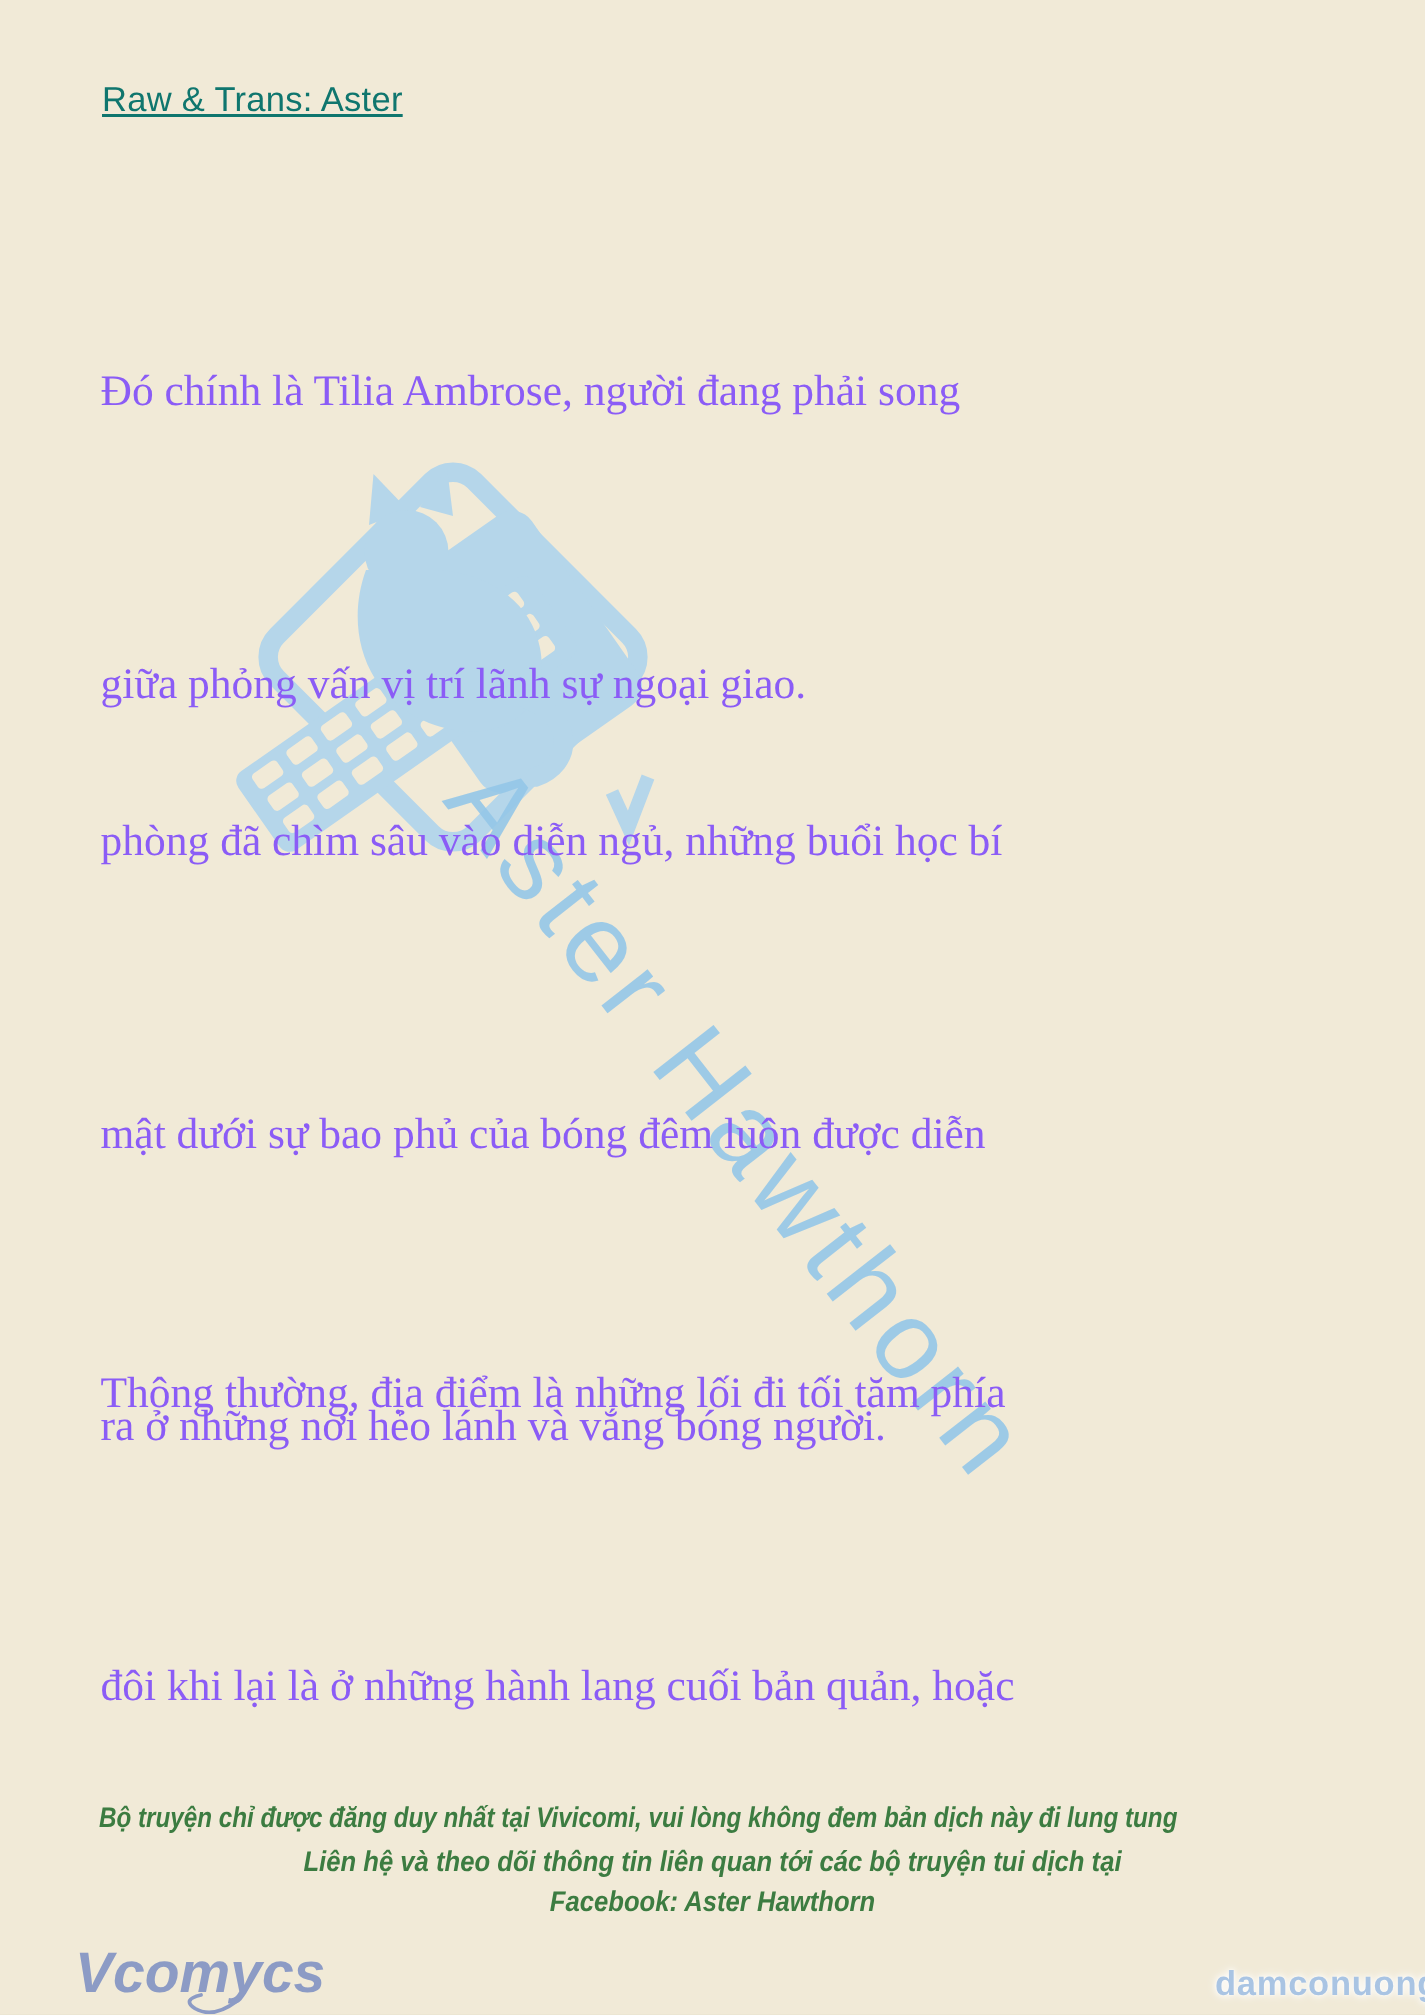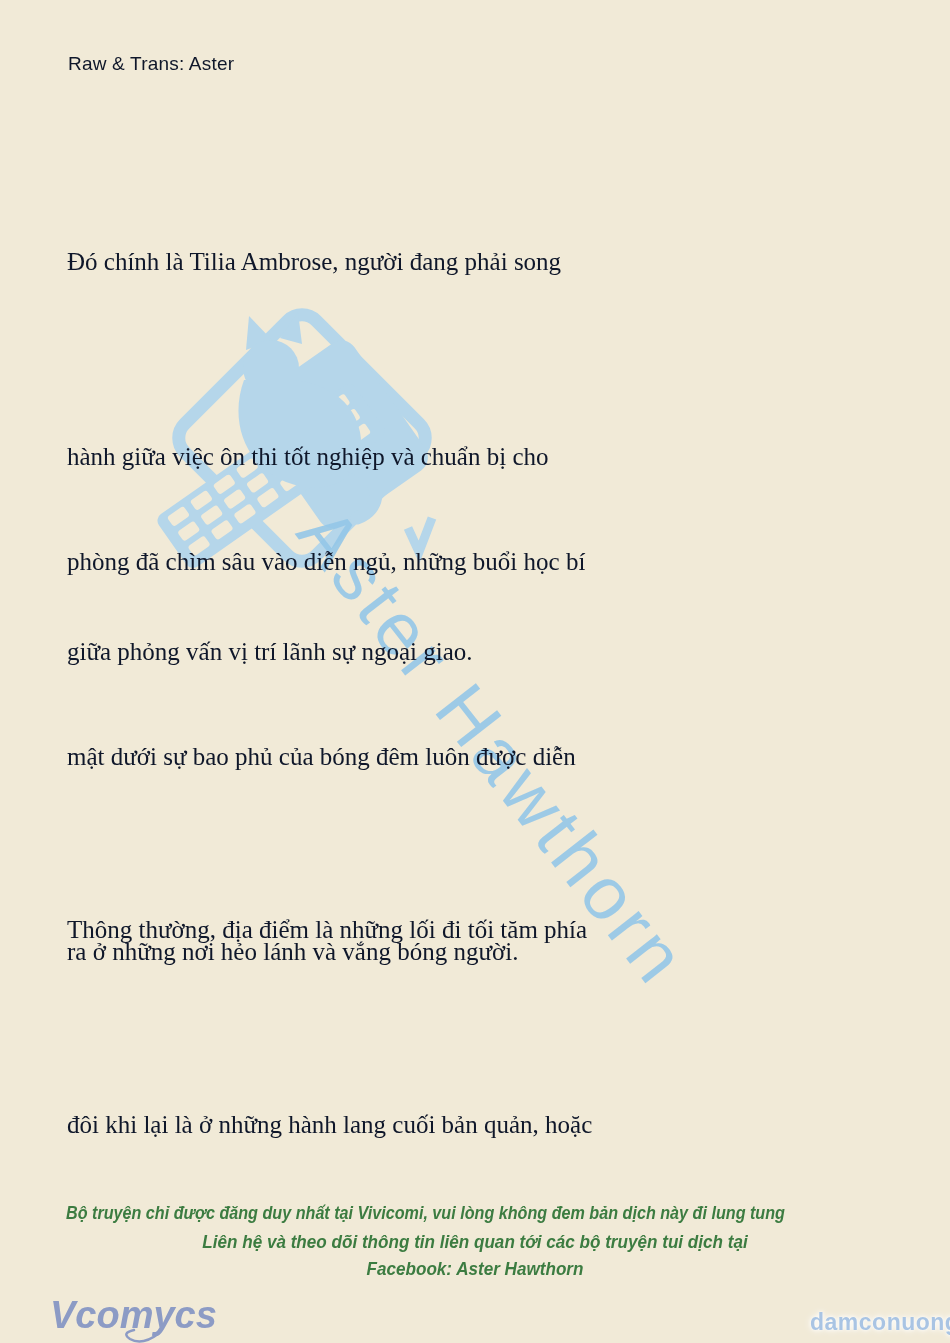--- a/index.html
+++ b/index.html
@@ -18,26 +18,26 @@
     transform:rotate(52deg);transform-origin:0 0;
     font-size:74px;font-weight:500;letter-spacing:5px;
     color:rgba(148,198,232,0.9);
     white-space:nowrap;
     font-family:"Liberation Sans", sans-serif;
   }
   
   .txt-layer{position:absolute;inset:0;z-index:3;}
   .credit{
     position:absolute;left:68px;top:53px;
-    font-size:19px;color:#0f172a;letter-spacing:0.2px;
+    font-size:23px;color:#0f766e;letter-spacing:0.2px;text-decoration:underline;
   }
   .para{
     position:absolute;left:67px;
     font-family:"Liberation Serif","DejaVu Serif",serif;
-    font-size:25px;line-height:65px;color:#0f172a;
+    font-size:29px;line-height:65px;color:#8b5cf6;
     white-space:pre;
   }
   .para .pline{height:65px;}
   #para-1{top:99px;}
   #para-2{top:399px;}
   #para-3{top:767px;}
   
   .notice{
     position:absolute;
     font-size:19px;font-weight:bold;font-style:italic;
@@ -112,21 +112,20 @@
 
     <div class="wm-text">Aster Hawthorn</div>
   </div>
 
   <div class="txt-layer">
 
     <div class="credit">Raw &amp; Trans: Aster</div>
 
     <div class="para" id="para-1">
       <div class="pline">Đó chính là Tilia Ambrose, người đang phải song</div>
-      <div class="pline">hành giữa việc ôn thi tốt nghiệp và chuẩn bị cho</div>
       <div class="pline">giữa phỏng vấn vị trí lãnh sự ngoại giao.</div>
     </div>
 
     <div class="para" id="para-2">
       <div class="pline">phòng đã chìm sâu vào diễn ngủ, những buổi học bí</div>
       <div class="pline">mật dưới sự bao phủ của bóng đêm luôn được diễn</div>
       <div class="pline">ra ở những nơi hẻo lánh và vắng bóng người.</div>
     </div>
 
     <div class="para" id="para-3">

